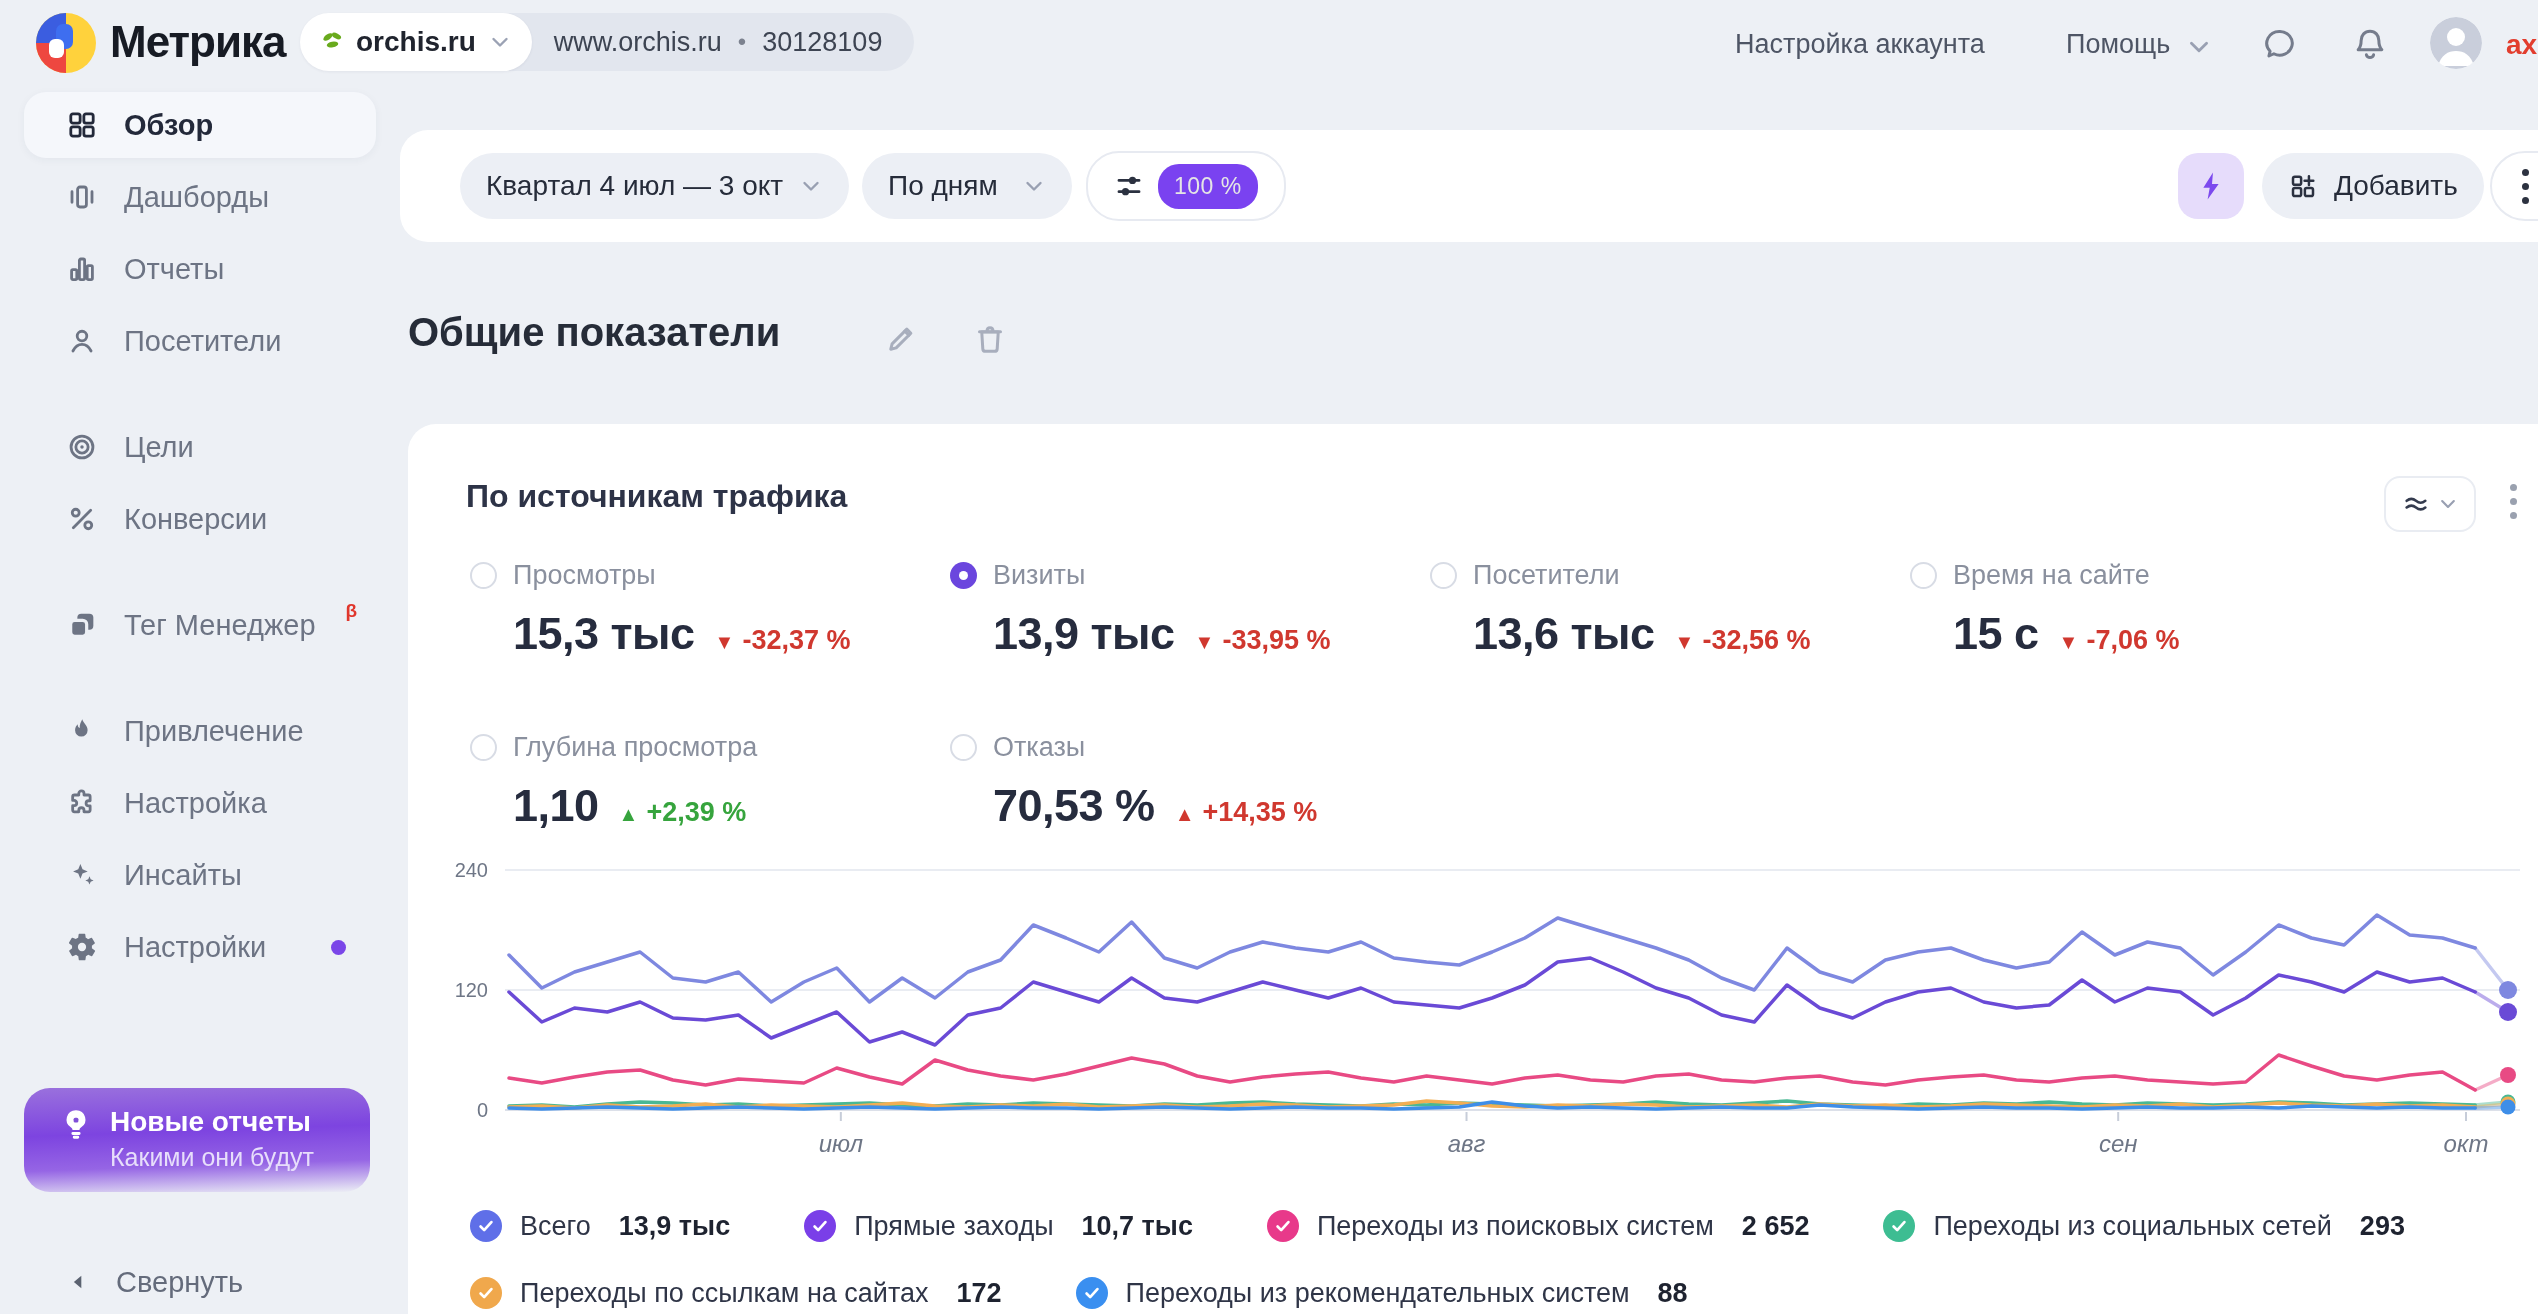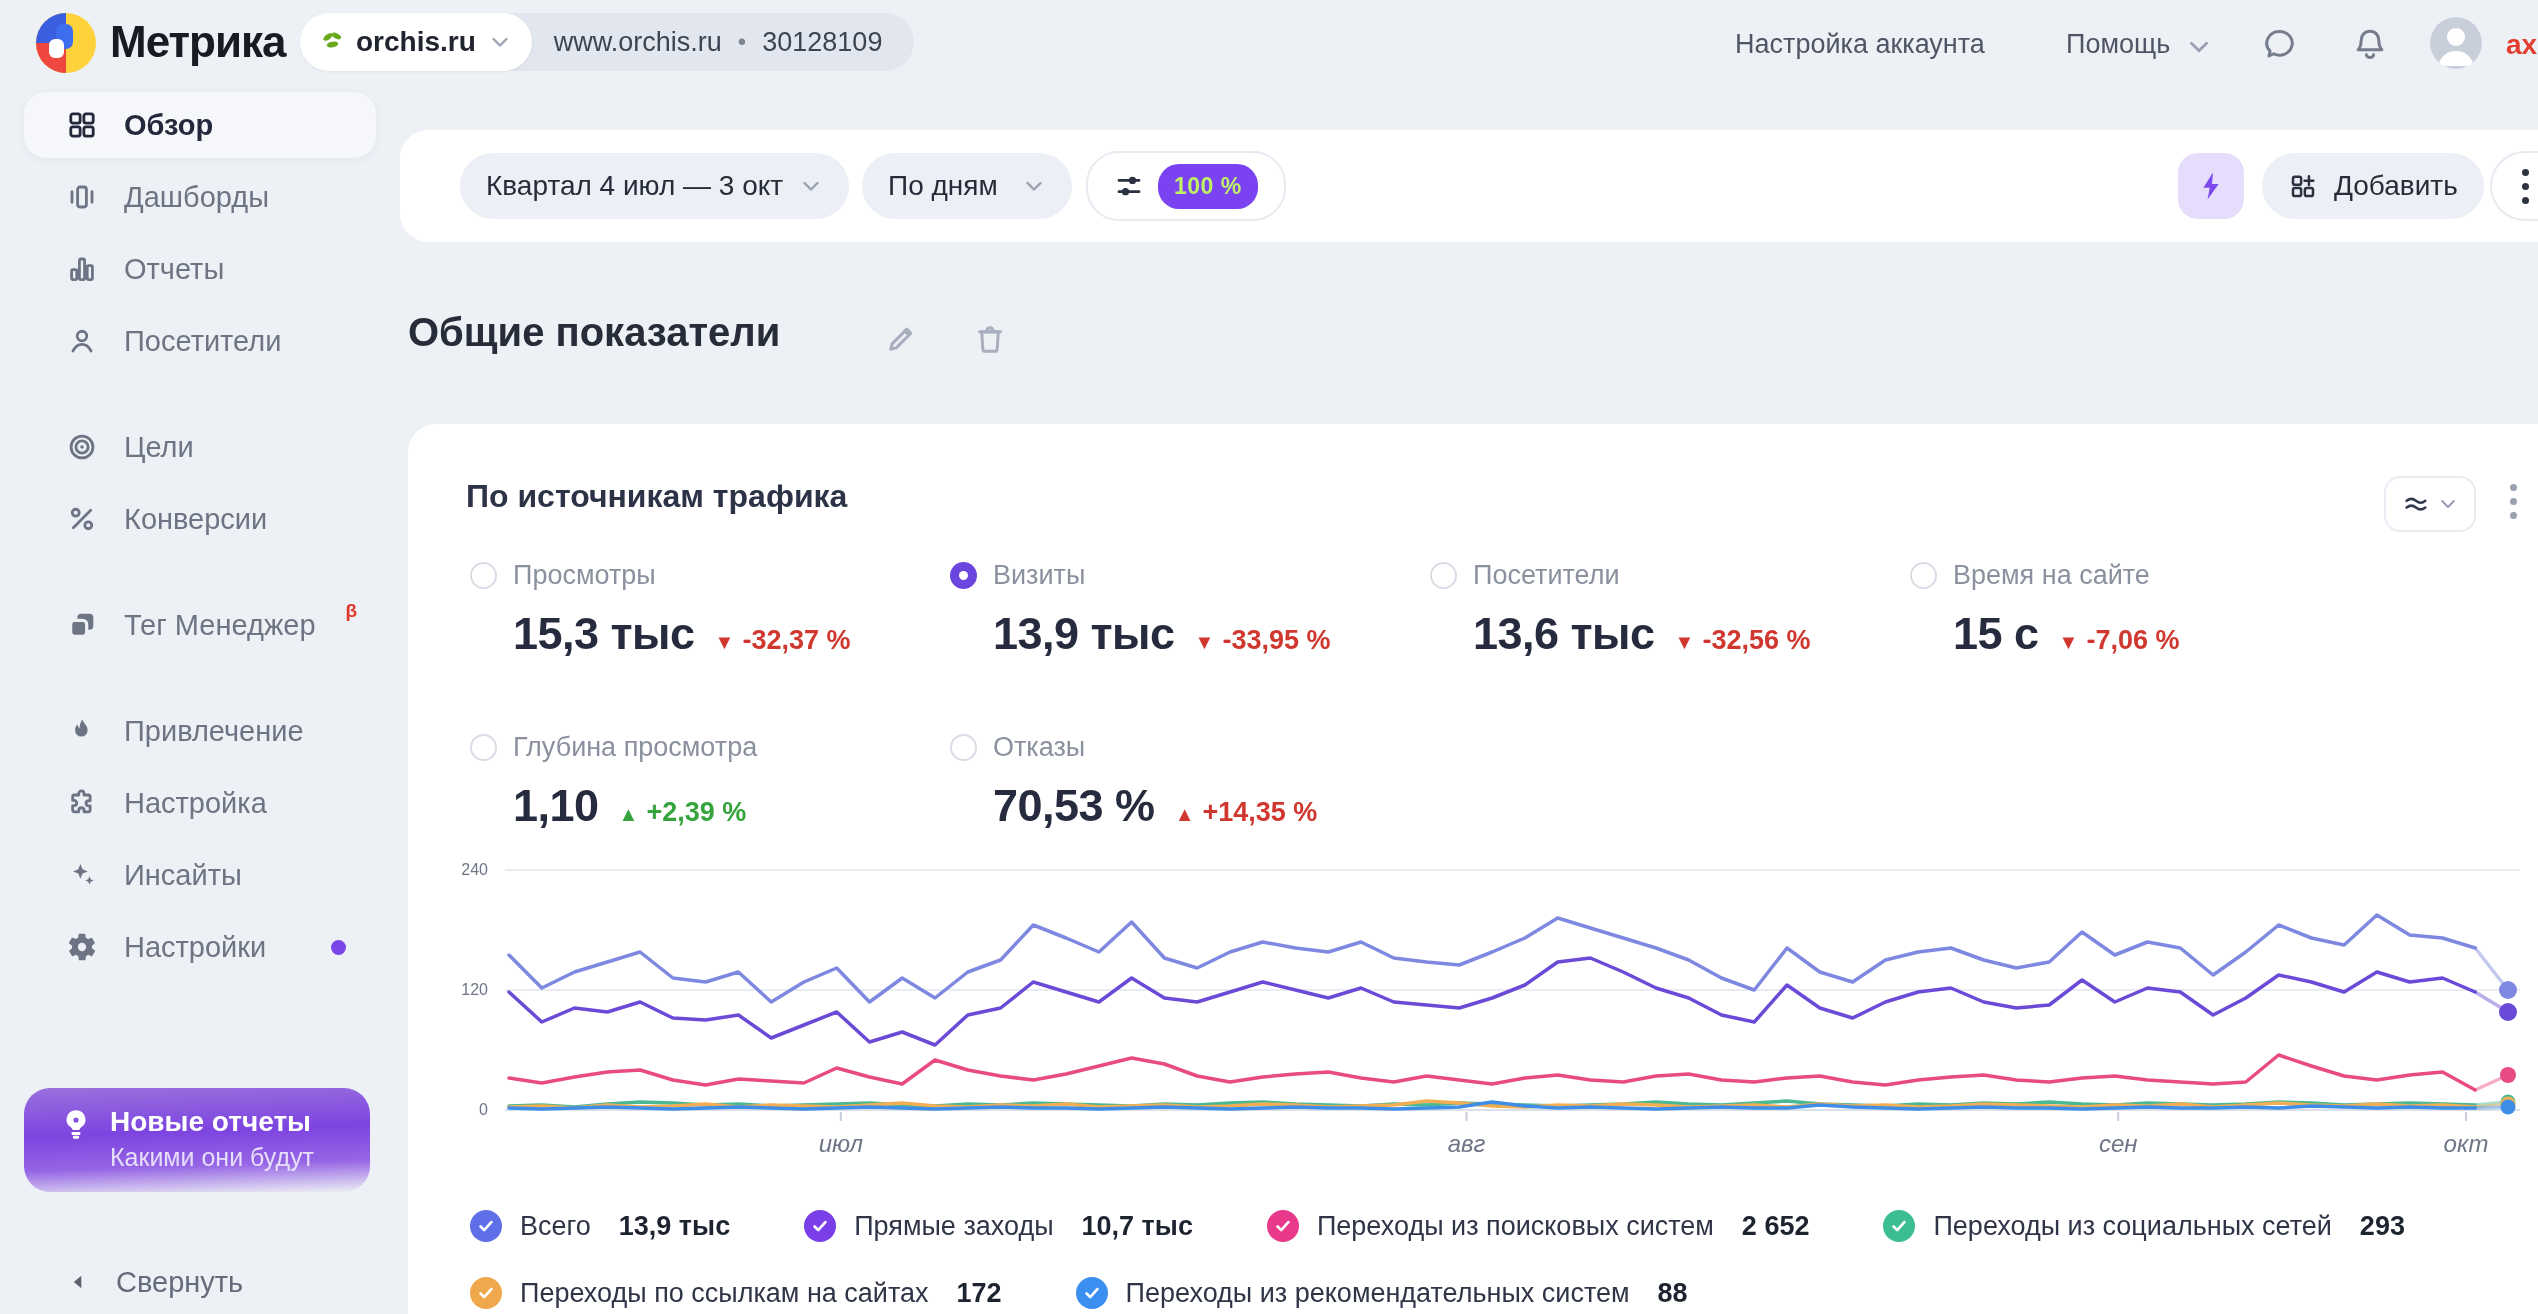--- a/index.html
+++ b/index.html
@@ -41,21 +41,21 @@
   .promo-title { font-size:28px; font-weight:700; color:#fff; }
   .promo-sub { font-size:25px; color:#e7defb; margin-top:5px; white-space:nowrap; }
   .collapse-row { position:absolute; left:24px; top:1176px; height:40px; display:flex; align-items:center; gap:28px; padding-left:44px; color:#646b7b; font-size:29px; }
   .collapse-row svg { width:20px; height:20px; }
 
   
   .toolbar { position:absolute; left:400px; top:130px; width:2138px; height:112px; background:#fff; border-radius:28px 0 0 28px; }
   .pill { position:absolute; top:23px; height:66px; display:flex; align-items:center; gap:16px; padding:0 26px; background:#eceff5; border-radius:33px; font-size:28px; color:#262c3a; cursor:default; white-space:nowrap; }
   .pill .chev svg { width:24px; height:24px; }
   #sampling-pill { top:21px; height:70px; background:#fff; border:2px solid #e7eaf1; gap:14px; }
-  .badge { background:#7a42f0; color:#bef264; font-size:23px; font-weight:700; padding:9px 16px; border-radius:21px; letter-spacing:.5px; }
+  .badge { background:#7a42f0; color:#e5e5e5; font-size:23px; font-weight:400; padding:9px 16px; border-radius:21px; letter-spacing:.5px; }
   .sq-btn { position:absolute; top:23px; width:66px; height:66px; border-radius:20px; background:#e6dcfb; display:flex; align-items:center; justify-content:center; }
   .sq-btn svg { width:34px; height:34px; }
   .kebab-pill { position:absolute; top:21px; width:88px; height:70px; background:#fff; border:2px solid #e7eaf1; border-radius:35px; display:flex; align-items:center; padding-left:30px; }
 
   .kdots { display:flex; flex-direction:column; gap:7px; }
   .kdots i { width:7px; height:7px; border-radius:50%; background:#2c3240; }
   .kdots.light i { background:#9aa1af; }
 
   
   .page-title { position:absolute; left:408px; top:310px; font-size:40px; font-weight:700; color:#262c38; }
@@ -76,21 +76,21 @@
   .metric-label { font-size:27px; color:#8a909e; }
   .metric-line { margin-top:16px; padding-left:43px; display:flex; align-items:baseline; gap:20px; }
   .metric-value { font-size:45px; font-weight:700; color:#262c3e; letter-spacing:-0.5px; white-space:nowrap; }
   .delta { font-size:27px; font-weight:600; display:flex; align-items:baseline; gap:8px; white-space:nowrap; }
   .delta .tri { font-size:20px; }
   .delta.bad { color:#d0382f; }
   .delta.good { color:#36a43d; }
 
   
   .chart-wrap { position:absolute; left:97px; top:438px; width:2015px; height:260px; }
-  .ylab { position:absolute; left:0; width:80px; text-align:right; font-size:16px; color:#6e7686; line-height:32px; }
+  .ylab { position:absolute; left:0; width:80px; text-align:right; font-size:20px; color:#6e7686; line-height:32px; }
   .xlab { position:absolute; top:706px; transform:translateX(-50%); font-size:24px; color:#6e7686;font-style:italic; }
 
   
   .legend-row { position:absolute; left:62px; display:flex; align-items:center; gap:74px; }
   #legend-row1 { top:786px; }
   #legend-row2 { top:853px; }
   .leg-item { display:flex; align-items:center; gap:18px; cursor:default; }
   .leg-check { width:32px; height:32px; border-radius:50%; display:flex; align-items:center; justify-content:center; flex:0 0 auto; }
   .leg-check svg { width:20px; height:20px; }
   .leg-label { font-size:27px; color:#2f3547; }

